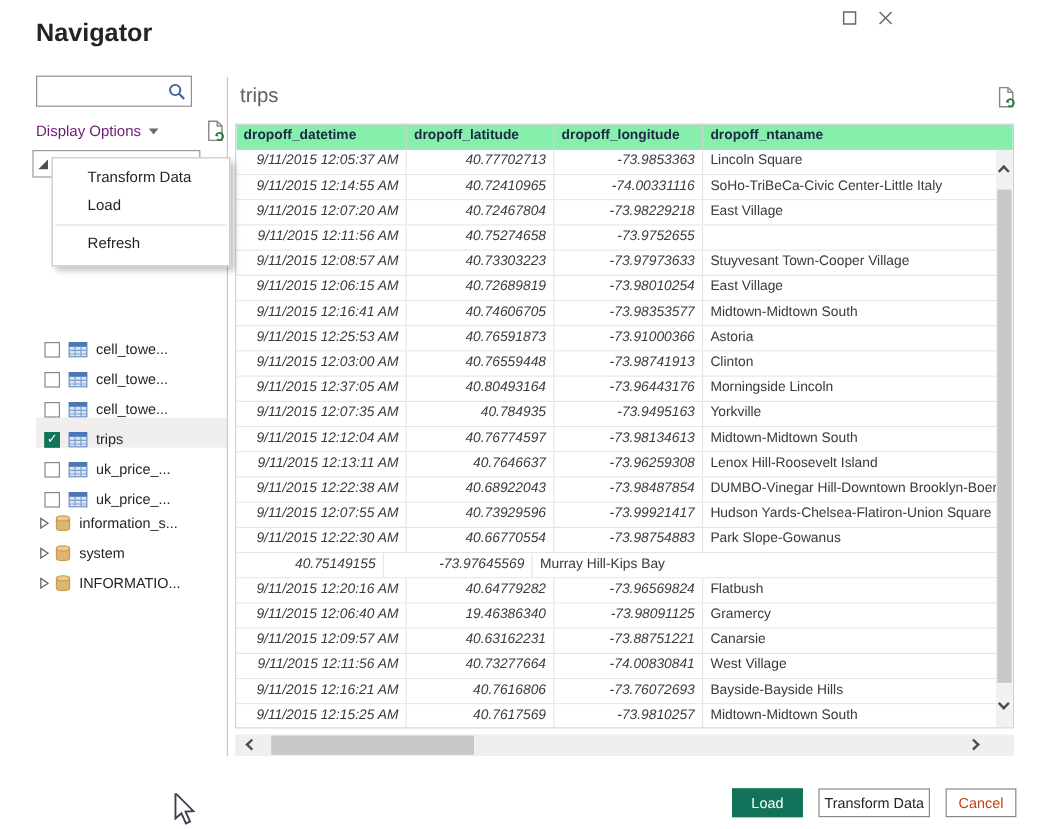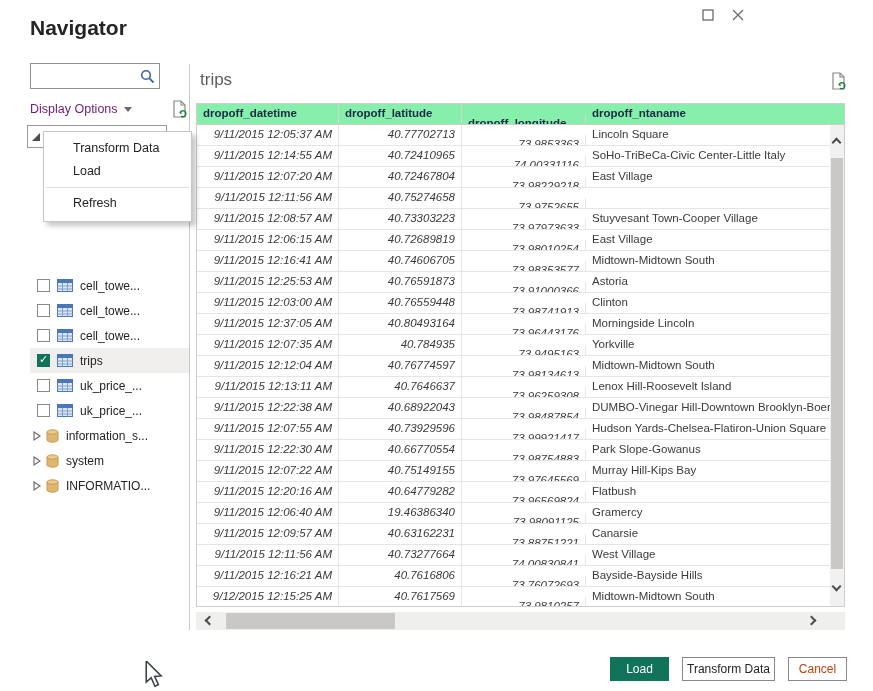--- a/index.html
+++ b/index.html
@@ -21,21 +21,21 @@
   .display-row { margin-top:10px; height:20px; display:flex; align-items:center; }
   .display-label { font-size:12.5px; color:#701a75; cursor:pointer; }
   .caret-down { width:0; height:0; border-left:4px solid transparent; border-right:4px solid transparent; border-top:5px solid #6a6a6a; margin-left:6px; cursor:pointer; }
   .refresh-doc { margin-left:auto; margin-right:2px; cursor:pointer; }
 
   .tree { position:relative; margin-top:8px; }
   .root-row { position:absolute; left:-3px; top:-2px; width:140px; height:23px; border:1px solid #9a9a9a; background:#fff; display:flex; align-items:center; padding-left:4px; }
   .exp-expanded { width:0; height:0; border-left:8px solid transparent; border-bottom:8px solid #4d4d4d; margin-right:4px; }
   .tree-rows { position:absolute; top:146px; left:0; width:160px; }
   .tree-row { height:25px; display:flex; align-items:center; cursor:pointer; }
-  .tree-row.table-row { padding-left:7px; }
+  .tree-row.table-row { padding-left:7px;align-items:flex-end; }
   .tree-row.selected { background:#f0efee; }
   .checkbox { width:13px; height:13px; border:1px solid #8a8886; background:#fff; margin-right:7px; flex:none; position:relative; }
   .checkbox.checked { background:var(--green,#117359); border-color:var(--green,#117359); }
   .checkbox.checked::after { content:"✓"; position:absolute; left:1px; top:-2px; color:#fff; font-size:11px; font-weight:700; }
   .tree-label { font-size:12px; color:#252423; margin-left:7px; white-space:nowrap; overflow:hidden; }
   .exp-collapsed { width:10px; height:10px; flex:none; margin:0 4px 0 2px; }
   .db-icon { flex:none; }
 
   
   .context-menu { position:absolute; left:43px; top:131px; width:149px; background:#fff; border:1px solid #c8c6c4; box-shadow:4px 4px 5px rgba(0,0,0,0.22); padding:5px 0 6px 0; z-index:20; }
@@ -51,21 +51,21 @@
 
   .data-table { position:absolute; left:196px; top:103px; width:649px; height:504px; border:1px solid #cfcecd; background:#fff; overflow:hidden; }
   .thead { display:flex; height:21px; background:#86efac; border-bottom:1px solid #cfcecd; }
   .th { font-size:11.5px; font-weight:700; color:#1b2a45; padding:3px 6px 0 6px; border-right:1px solid #d4d3d2; white-space:nowrap; overflow:hidden; cursor:pointer; }
   .tbody { }
   .trow { display:flex; height:21px; border-bottom:1px solid #e6e5e4; background:#fff; }
   .td { font-size:11.5px; color:#3a3a3a; padding:3px 6px 0 6px; border-right:1px solid #e8e7e6; white-space:nowrap; overflow:hidden; }
   .td.num { font-style:italic; text-align:right; }
   .c0 { width:142px; flex:none; }
   .c1 { width:123px; flex:none; }
-  .c2 { width:124px; flex:none;margin-top:10px; }
+  .c2 { width:124px; flex:none; }
   .c3 { flex:1; border-right:none; }
 
   
   .vscroll { position:absolute; right:0; top:21px; bottom:0; width:14px; background:#f1f1f1; z-index:5; }
   .vscroll .thumb { position:absolute; left:1px; right:1px; top:33px; bottom:37px; background:#c9c8c7; cursor:pointer; }
   .chev { width:7px; height:7px; border:solid #4d4d4d; border-width:2px 2px 0 0; display:block; cursor:pointer; }
   .chev-up { position:absolute; left:3px; top:14px; transform:rotate(-45deg); }
   .chev-dn { position:absolute; left:3px; bottom:16px; transform:rotate(135deg); }
   .hscroll { position:absolute; left:196px; top:612px; width:649px; height:18px; background:#efefee; }
   .hscroll .thumb { position:absolute; top:1px; bottom:1px; left:30px; width:169px; background:#c9c8c7; cursor:pointer; }
@@ -383,21 +383,20 @@
         </div>
 
         <div class="trow">
           <div class="td num c0">9/11/2015 12:22:30 AM</div>
           <div class="td num c1">40.66770554</div>
           <div class="td num c2">-73.98754883</div>
           <div class="td c3">Park Slope-Gowanus</div>
         </div>
 
         <div class="trow">
-          <div class="td num c0">9/11/2015 12:07:22 AM</div>
           <div class="td num c1">40.75149155</div>
           <div class="td num c2">-73.97645569</div>
           <div class="td c3">Murray Hill-Kips Bay</div>
         </div>
 
         <div class="trow">
           <div class="td num c0">9/11/2015 12:20:16 AM</div>
           <div class="td num c1">40.64779282</div>
           <div class="td num c2">-73.96569824</div>
           <div class="td c3">Flatbush</div>
@@ -425,21 +424,21 @@
         </div>
 
         <div class="trow">
           <div class="td num c0">9/11/2015 12:16:21 AM</div>
           <div class="td num c1">40.7616806</div>
           <div class="td num c2">-73.76072693</div>
           <div class="td c3">Bayside-Bayside Hills</div>
         </div>
 
         <div class="trow">
-          <div class="td num c0">9/12/2015 12:15:25 AM</div>
+          <div class="td num c0">9/11/2015 12:15:25 AM</div>
           <div class="td num c1">40.7617569</div>
           <div class="td num c2">-73.9810257</div>
           <div class="td c3">Midtown-Midtown South</div>
         </div>
       </div>
 
     <div class="vscroll">
       <span class="chev chev-up"></span>
       <div class="thumb"></div>
       <span class="chev chev-dn"></span>

